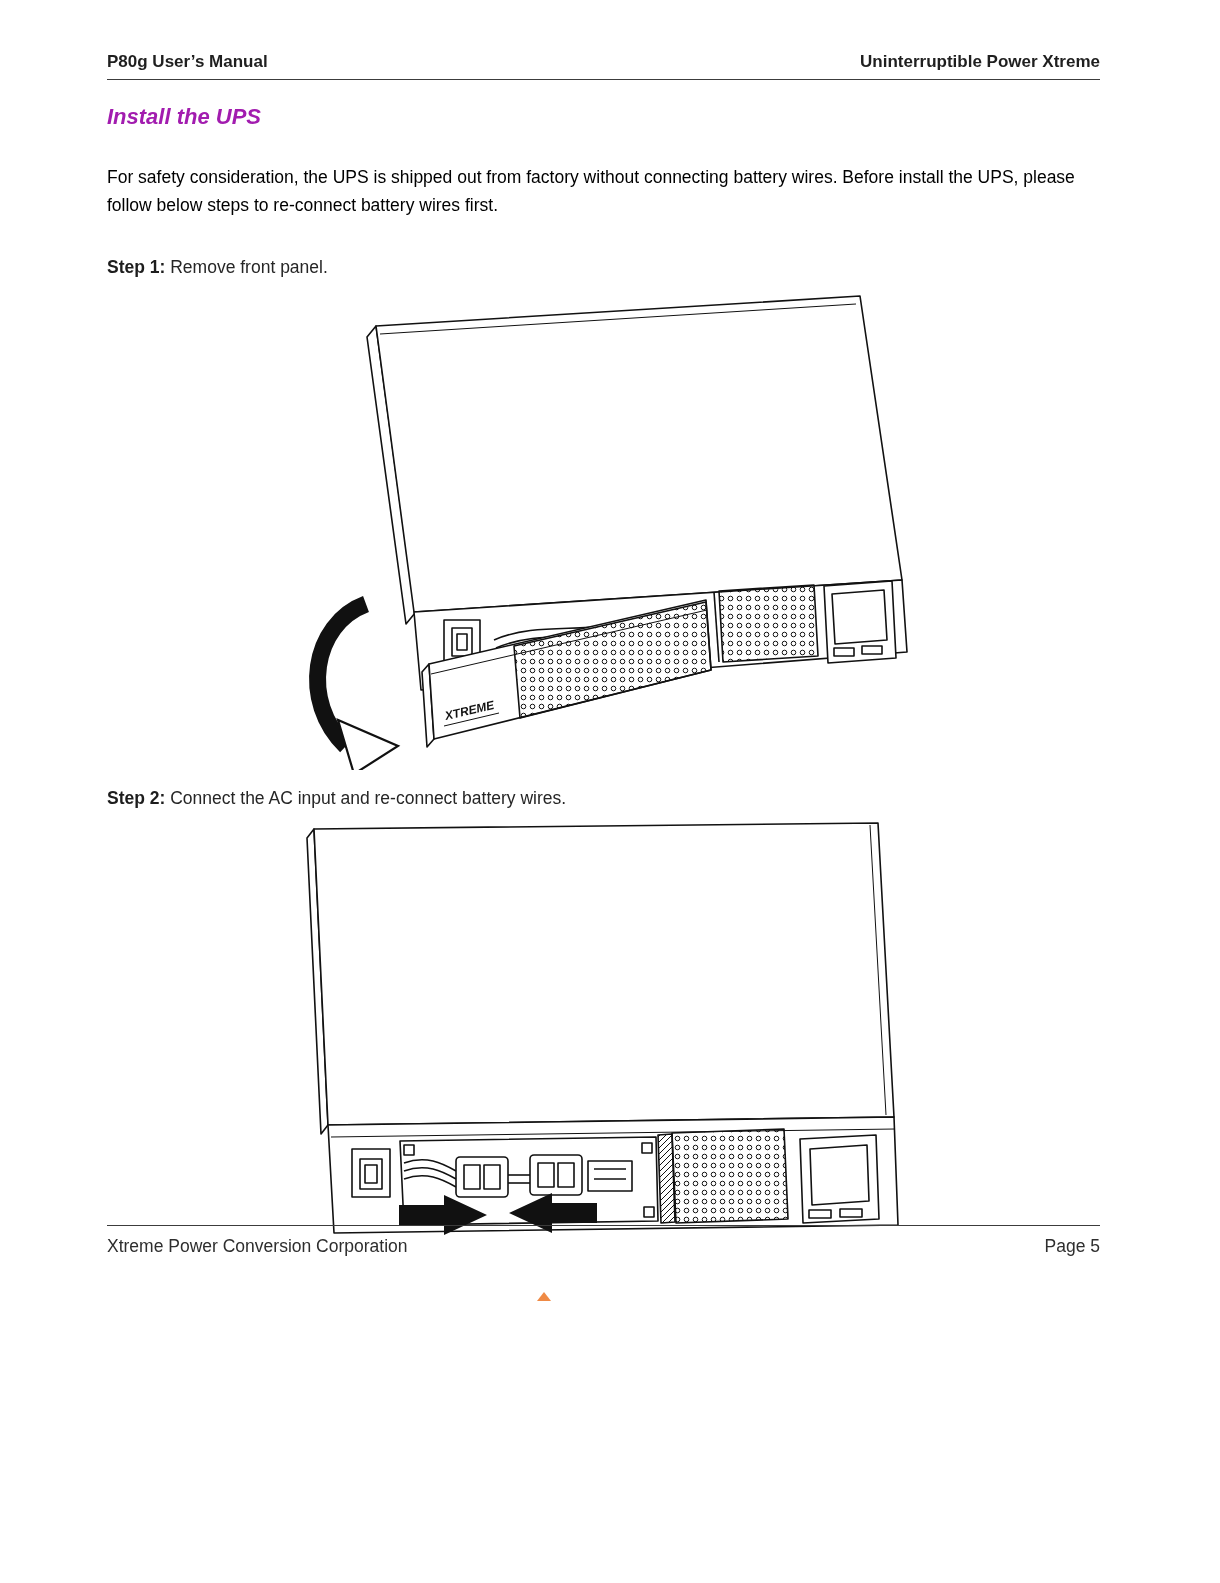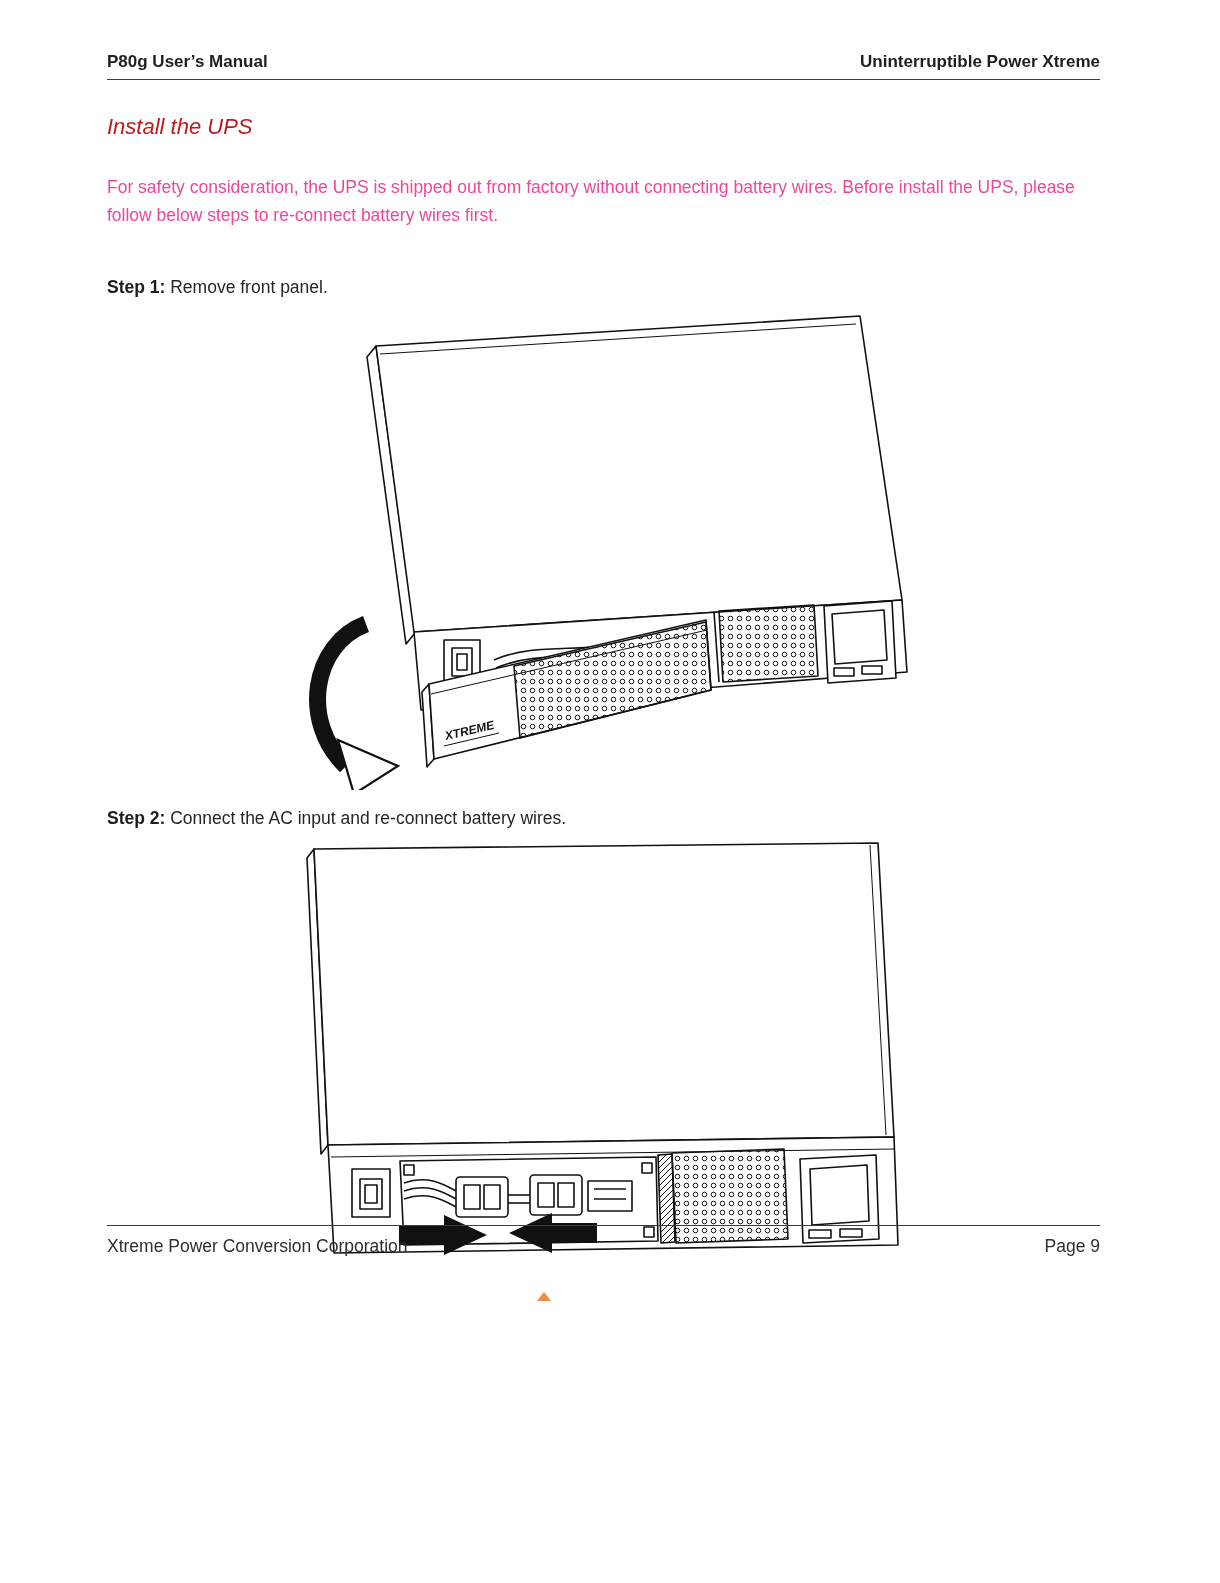--- a/index.html
+++ b/index.html
@@ -16,35 +16,35 @@
     width: 1220px; height: 1303px;
     padding: 52px 120px 0 107px;
   }
   .header-row {
     display: flex; justify-content: space-between; align-items: baseline;
     font-size: 17px; font-weight: bold; color: #1f1f1f;
     padding-bottom: 7px;
     border-bottom: 1.6px solid #3c3c3c;
   }
   h1.doc-title {
-    margin-top: 34px;
+    margin-top: 24px;
     font-size: 22px;
-    font-weight: normal;
+    font-weight: bold;
     font-style: italic;
-    color: #b91c1c;
+    color: #a21caf;
   }
   p.intro {
     margin-top: 34px;
     font-size: 17.5px;
     line-height: 1.58;
-    color: #ec4899;
+    color: #000000;
     max-width: 996px;
   }
   p.step-line {
-    margin-top: 48px;
+    margin-top: 38px;
     font-size: 17.5px;
     color: #262626;
   }
   p.step-line strong { color: #1d1d1d; }
   .figure {
     display: block;
     margin: 10px auto 0 auto;
   }
   .figure svg { display: block; }
   .footer-row {
@@ -201,17 +201,17 @@
 
       <g fill="#111" stroke="none">
         <polygon points="95,386 140,386 140,376 183,396 140,416 140,406 95,406"></polygon>
         <polygon points="293,384 248,384 248,374 205,394 248,414 248,404 293,404"></polygon>
       </g>
     </svg>
   </div>
 
   <div class="footer-row">
     <span>Xtreme Power Conversion Corporation</span>
-    <span>Page 9</span>
+    <span>Page 5</span>
   </div>
 
   <div class="artifact"></div>
 </div>
 
 </body></html>

